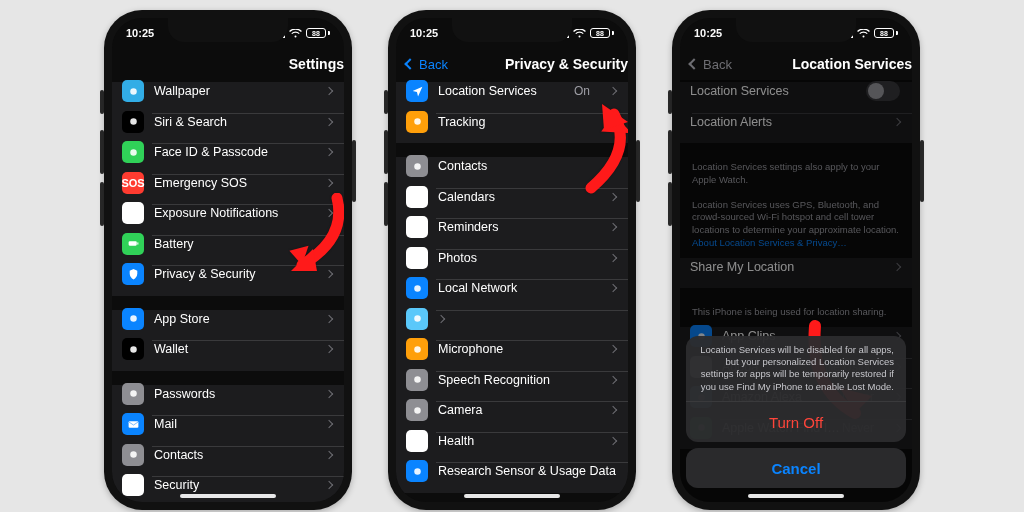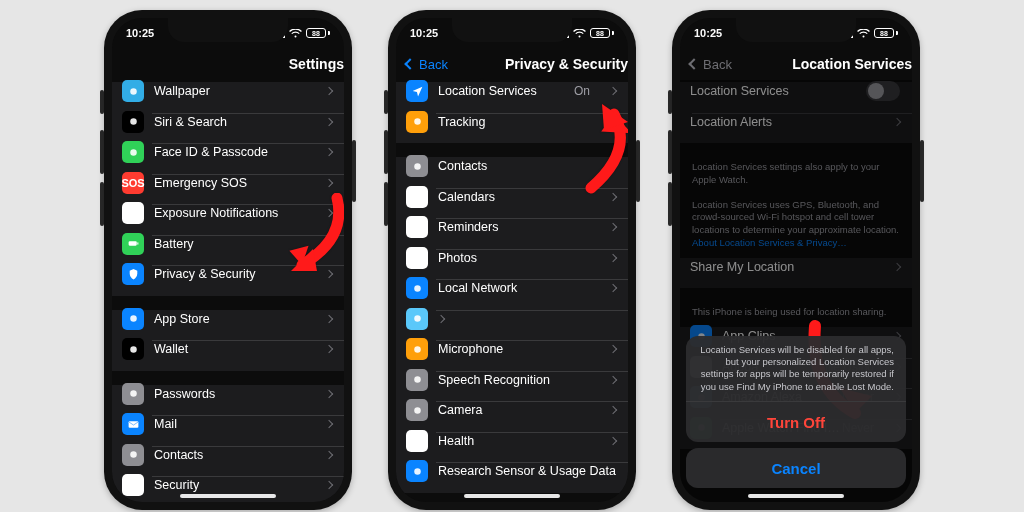--- a/index.html
+++ b/index.html
@@ -60,21 +60,21 @@
   .toggle{width:34px;height:20px;border-radius:10px;background:#39393d;position:relative;flex:0 0 34px}
   .toggle::after{content:"";position:absolute;top:2px;left:2px;width:16px;height:16px;border-radius:50%;background:#9c9ca1}
   .homebar{position:absolute;bottom:4px;left:50%;transform:translateX(-50%);width:96px;height:4px;border-radius:2px;background:#fff;opacity:.9;z-index:6}
   
   .arrow{position:absolute;z-index:7;pointer-events:none}
   .arrow svg{display:block;filter:drop-shadow(0 0 1px rgba(0,0,0,.3))}
   
   .sheet{position:absolute;left:6px;right:6px;bottom:8px;z-index:8}
   .sheet .card{background:rgba(44,44,46,.96);border-radius:12px;overflow:hidden;margin-bottom:6px}
   .sheet .msg{font-size:9.5px;color:#c7c7cc;text-align:right;padding:8px 12px 8px;line-height:1.3;border-bottom:.5px solid var(--sep)}
-  .sheet .btn{height:40px;display:flex;align-items:center;justify-content:center;font-size:15px;font-weight:700}
+  .sheet .btn{height:40px;display:flex;align-items:center;justify-content:center;font-size:15px;font-weight:400}
   .sheet .danger{color:var(--red)}
   .sheet .cancel{color:var(--blue);font-weight:600}
   .dimlayer{position:absolute;inset:0;background:rgba(0,0,0,.45);z-index:7}
   
   .i-cyan{background:#32ade6}.i-black{background:#000}.i-green{background:#30d158}
   .i-red{background:#ff3b30}.i-grey{background:#8e8e93}
   .i-blue{background:#0a84ff}.i-orange{background:#ff9f0a}
   .i-white{background:#fff;color:#ff3b30}.i-teal{background:#5ac8fa}
   .ic svg{width:13px;height:13px}
 </style>

